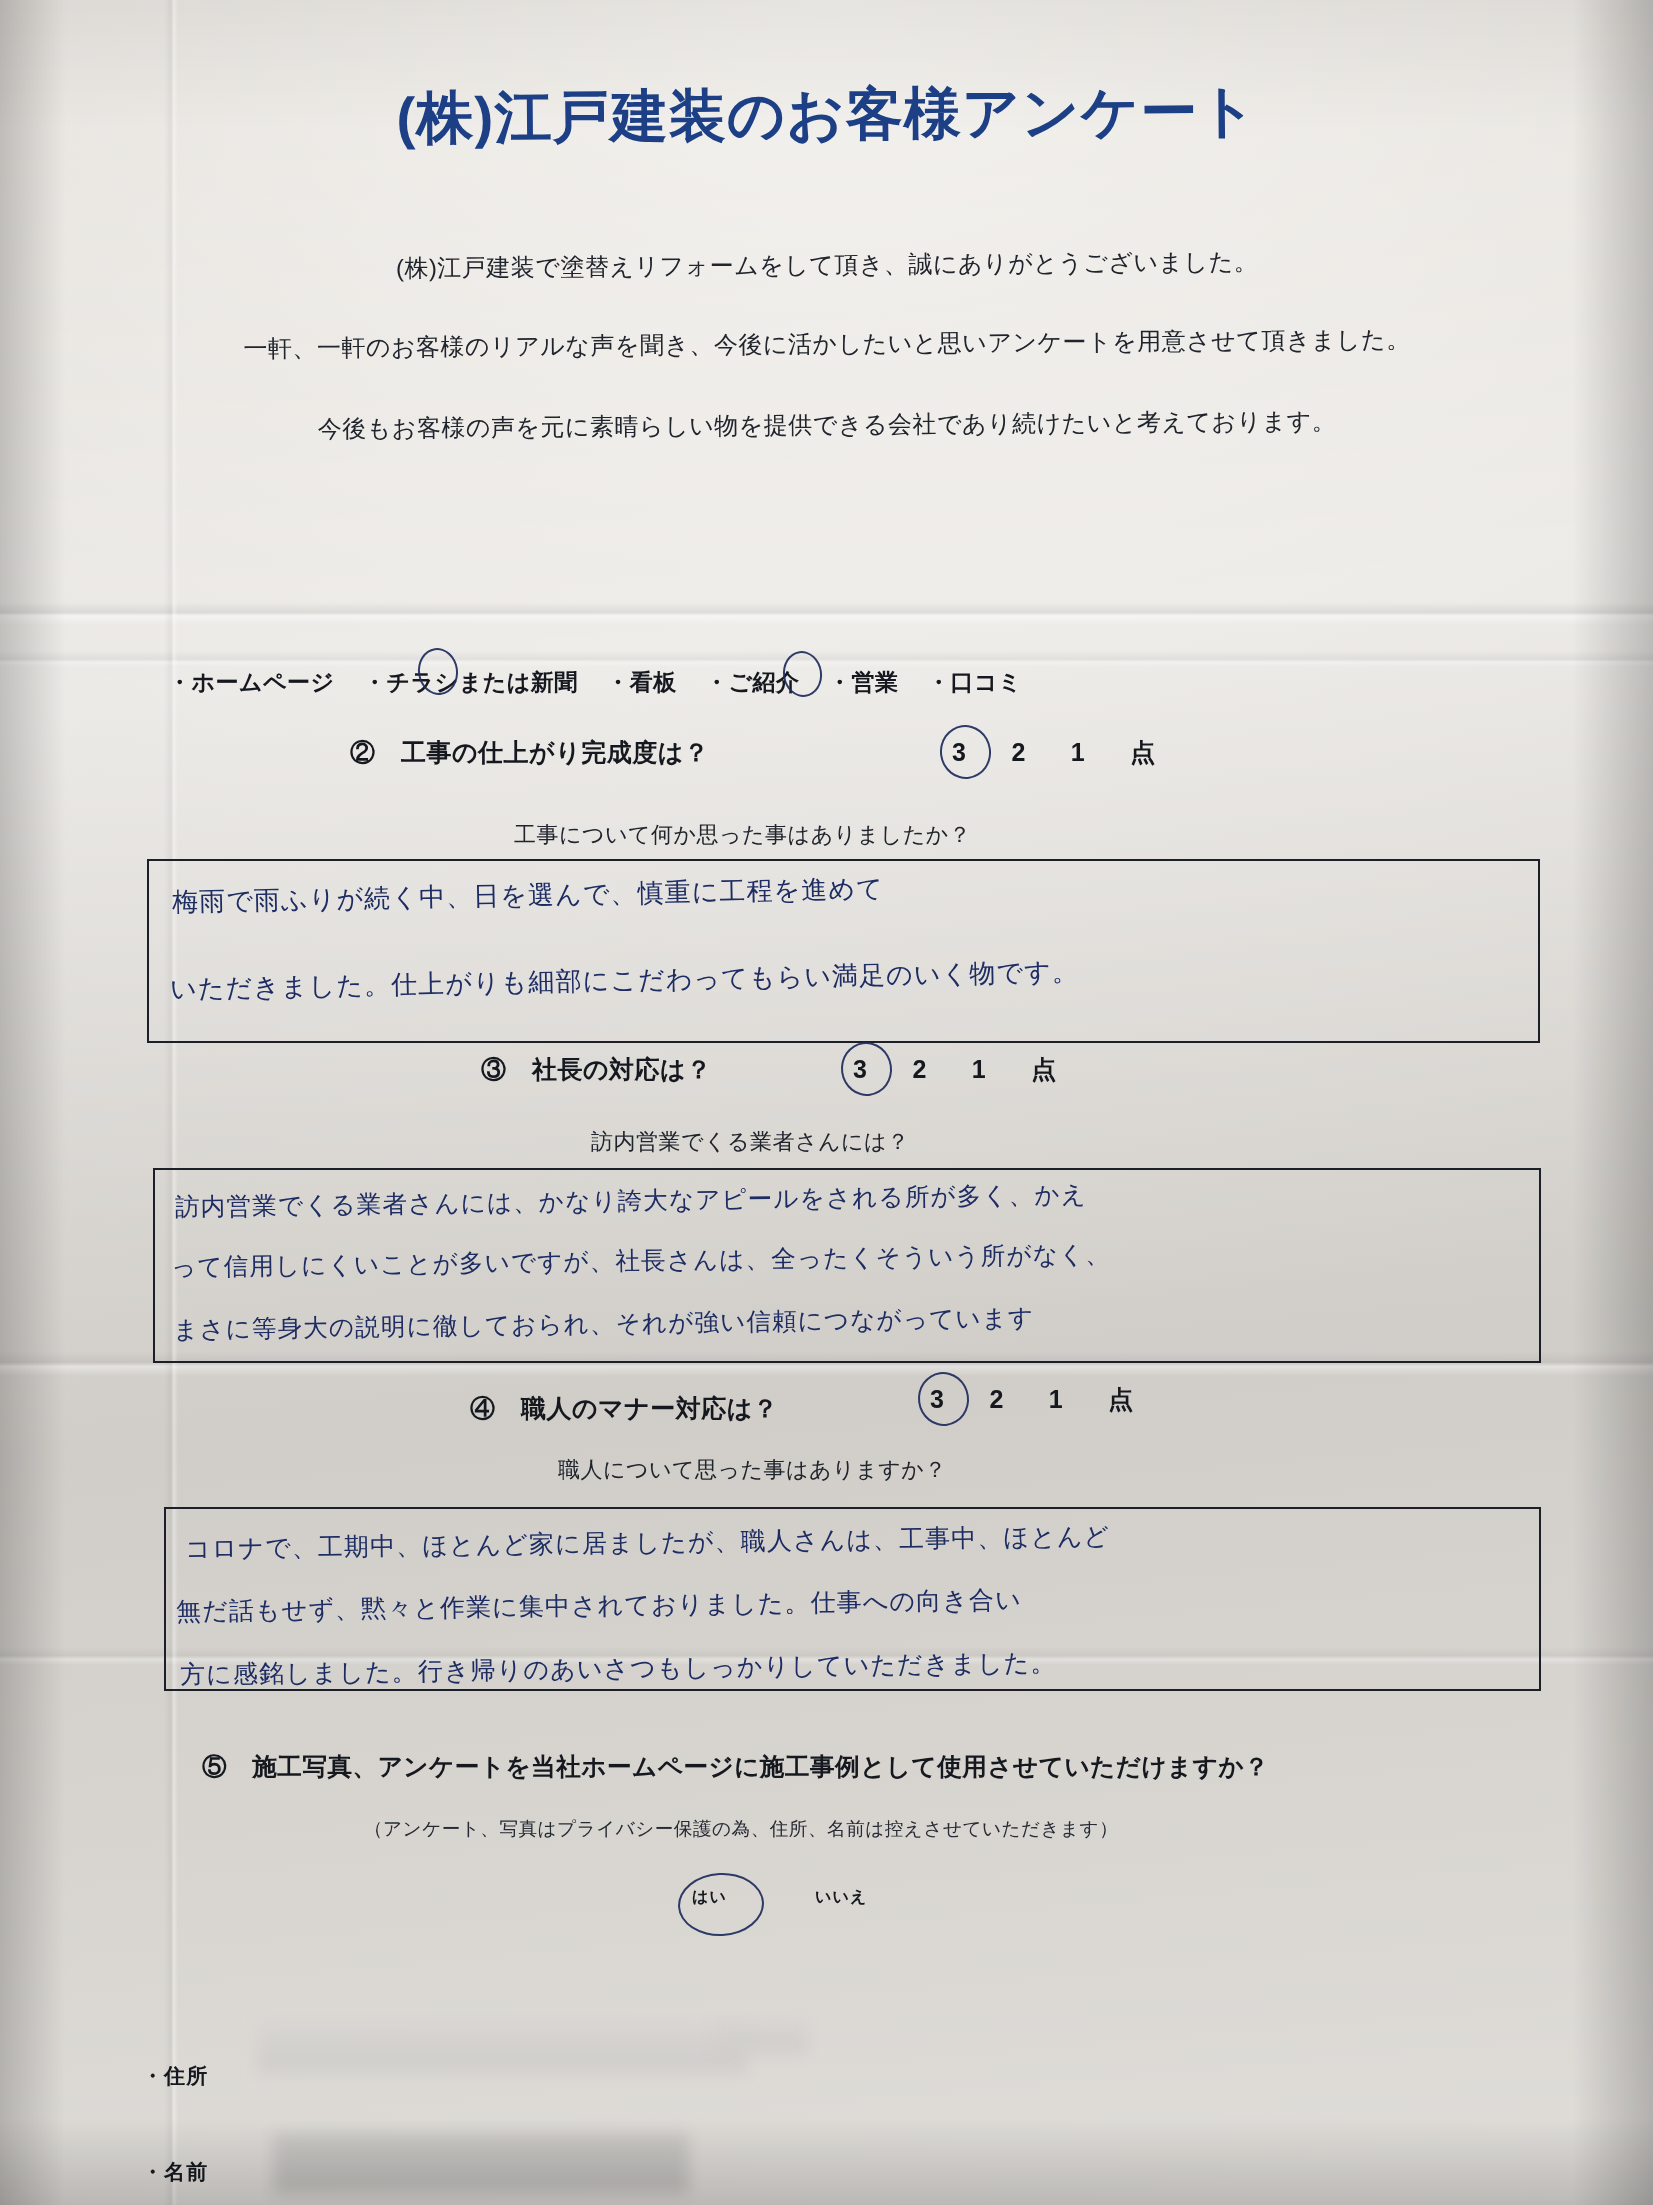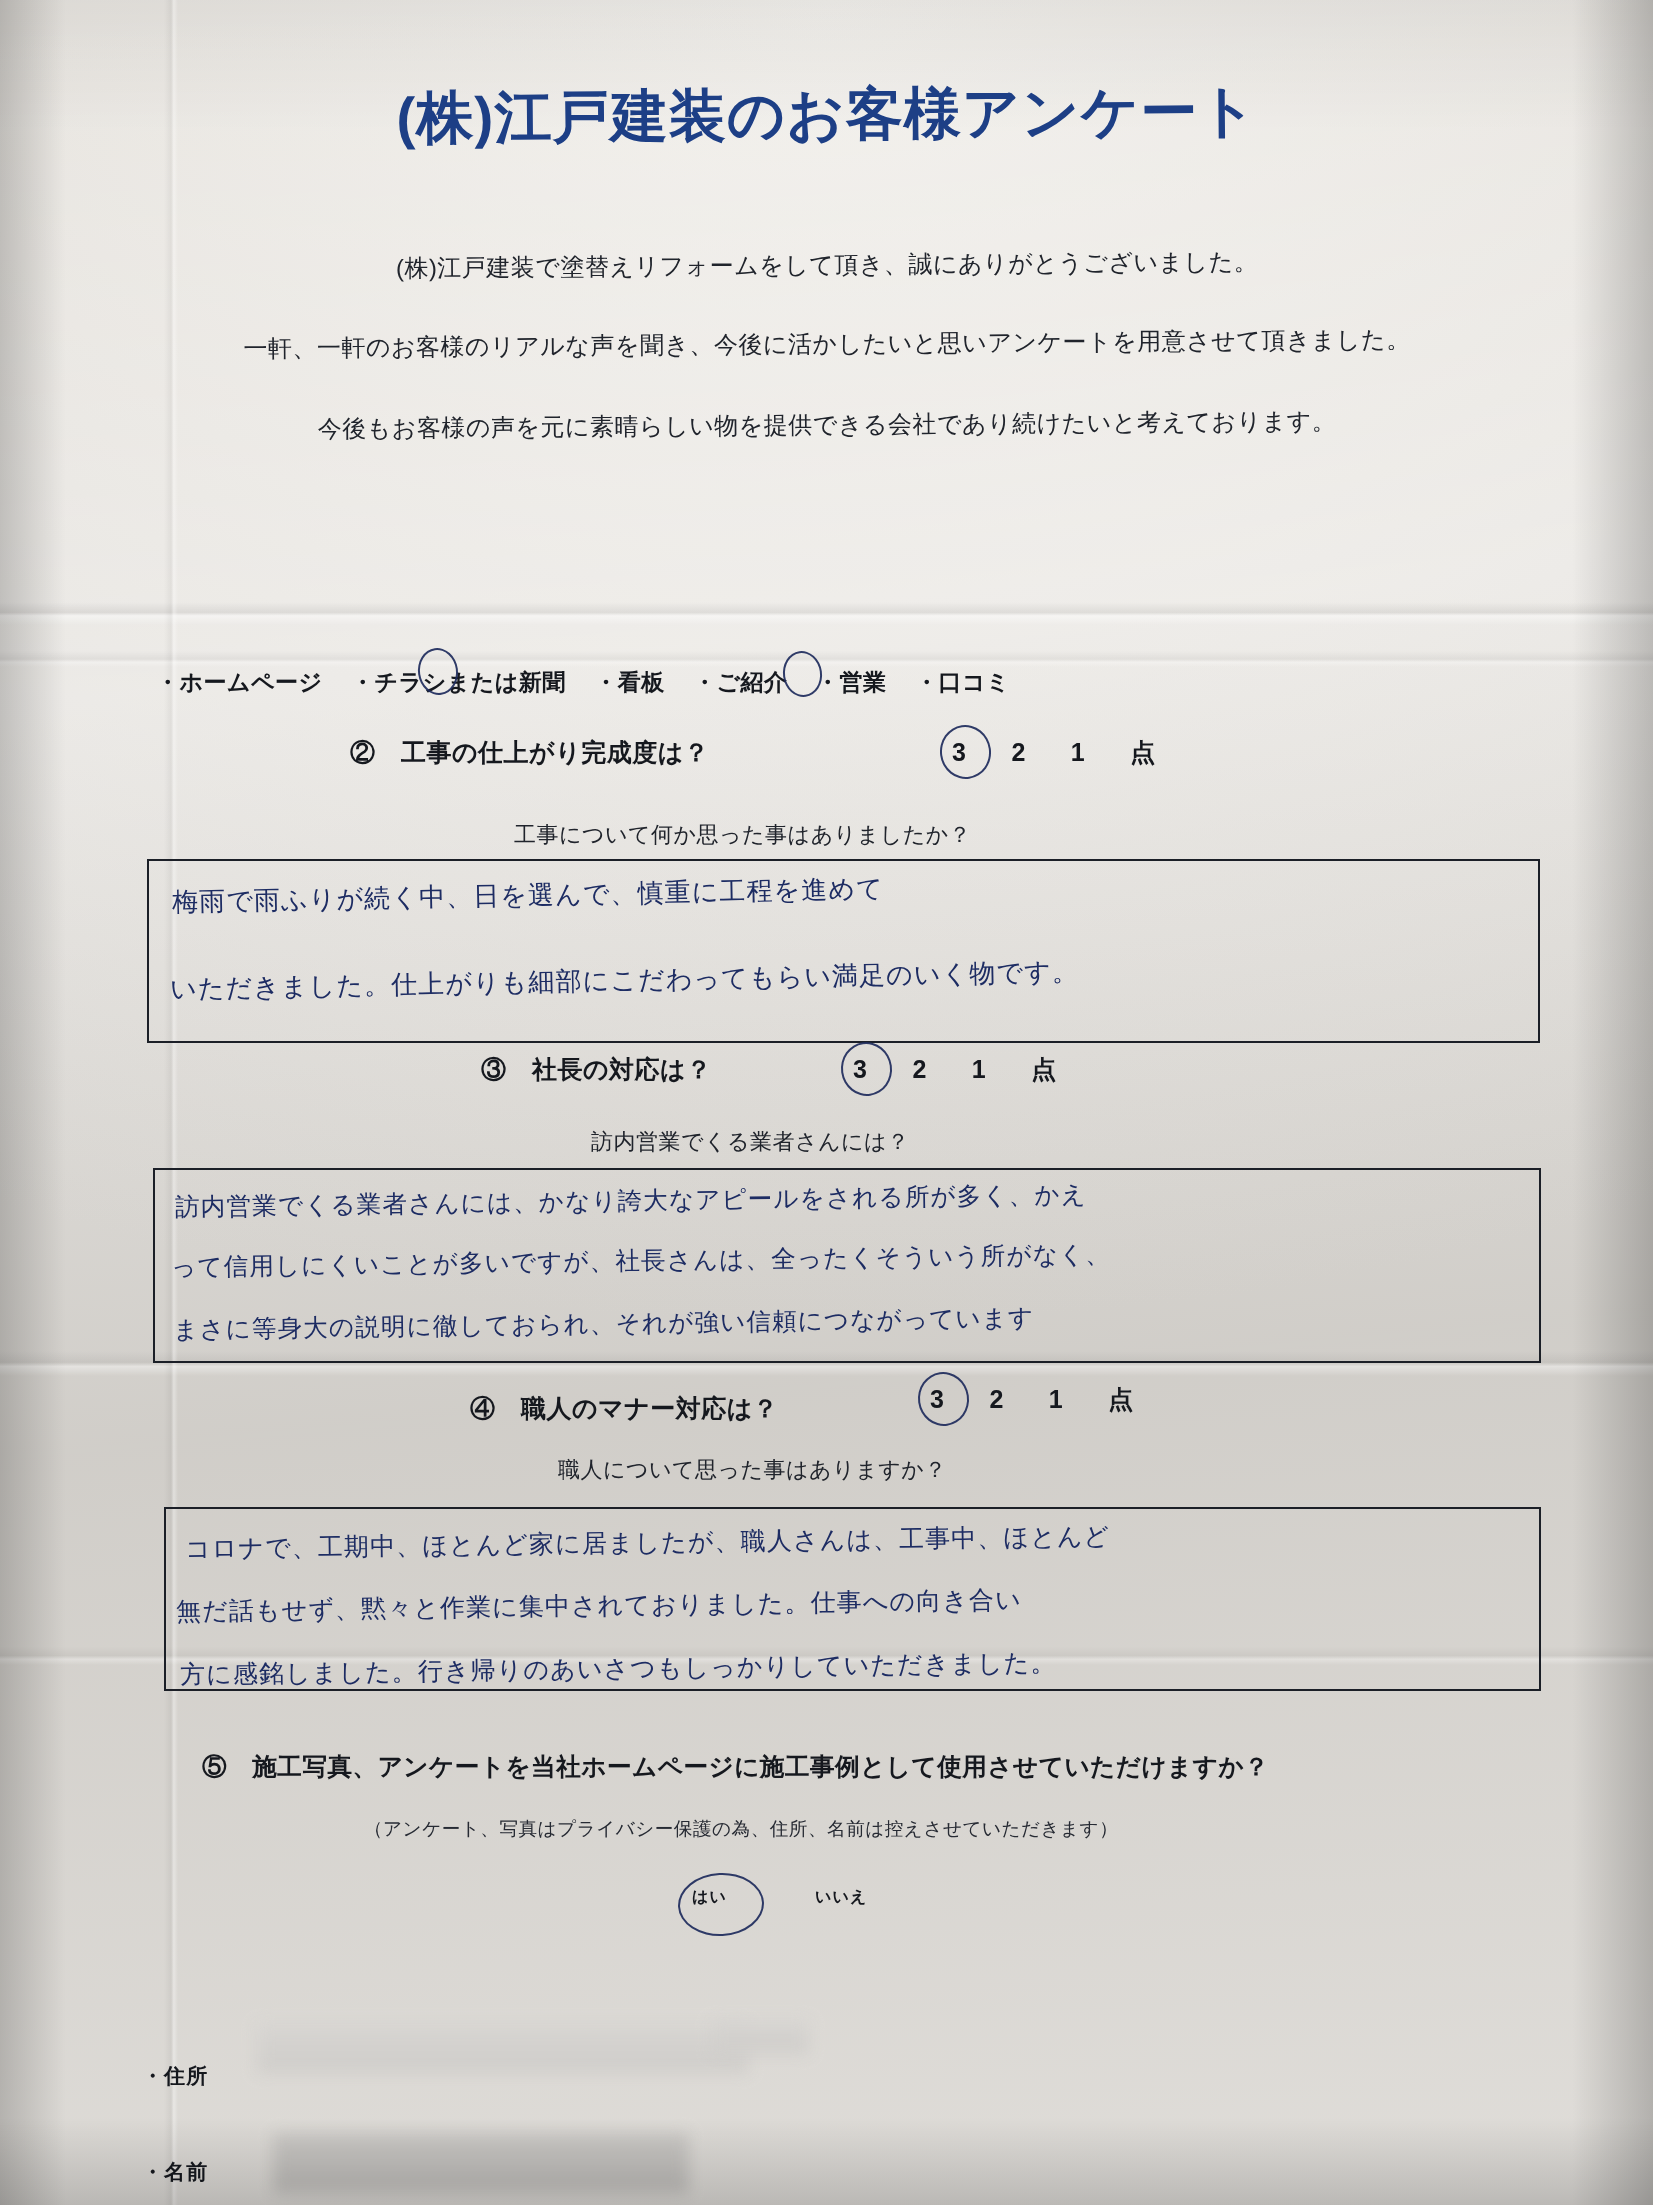--- a/index.html
+++ b/index.html
@@ -180,21 +180,21 @@
 
   <div class="content">
 
     <div class="title">(株)江戸建装のお客様アンケート</div>
 
     <div class="lead l1">(株)江戸建装で塗替えリフォームをして頂き、誠にありがとうございました。</div>
     <div class="lead l2">一軒、一軒のお客様のリアルな声を聞き、今後に活かしたいと思いアンケートを用意させて頂きました。</div>
     <div class="lead l3">今後もお客様の声を元に素晴らしい物を提供できる会社であり続けたいと考えております。</div>
 
 
-    <div class="opt-row" style="top:667px; left:156px;text-align:right;">
+    <div class="opt-row" style="top:667px; left:168px;text-align:right;">
       <span>・ホームページ</span><span>・チラシまたは新聞</span><span>・看板</span><span>・ご紹介</span><span>・営業</span><span>・口コミ</span>
     </div>
     <div class="circle-mark" style="top:648px; left:418px; width:36px; height:43px;"></div>
     <div class="circle-mark" style="top:651px; left:783px; width:35px; height:42px;"></div>
 
     <div class="q" style="top:736px; left:350px;">②　工事の仕上がり完成度は？</div>
     <div class="score" style="top:736px; left:952px;">
       <span>3</span><span>2</span><span>1</span><span>点</span>
     </div>
     <div class="circle-mark" style="top:725px; left:940px; width:47px; height:50px;"></div>

